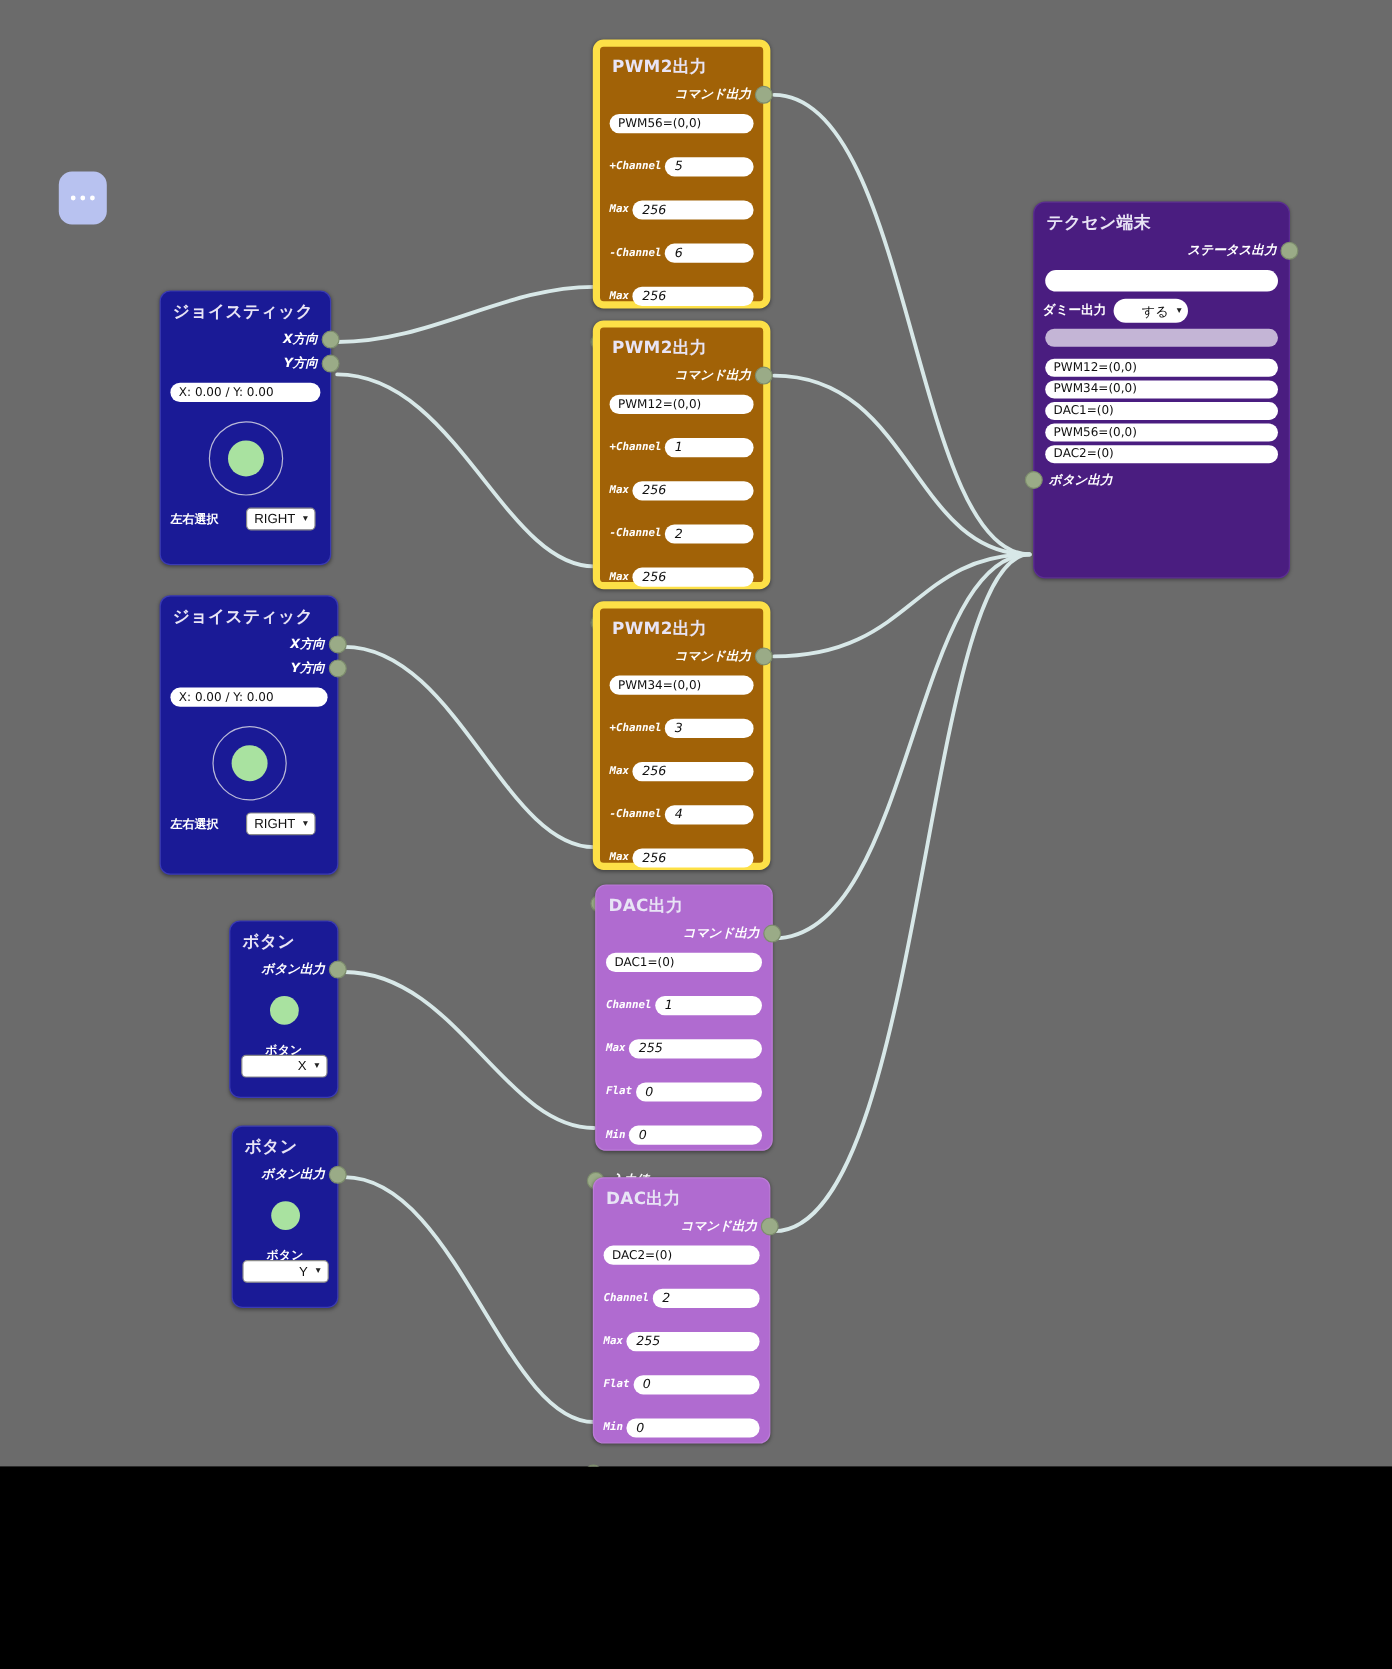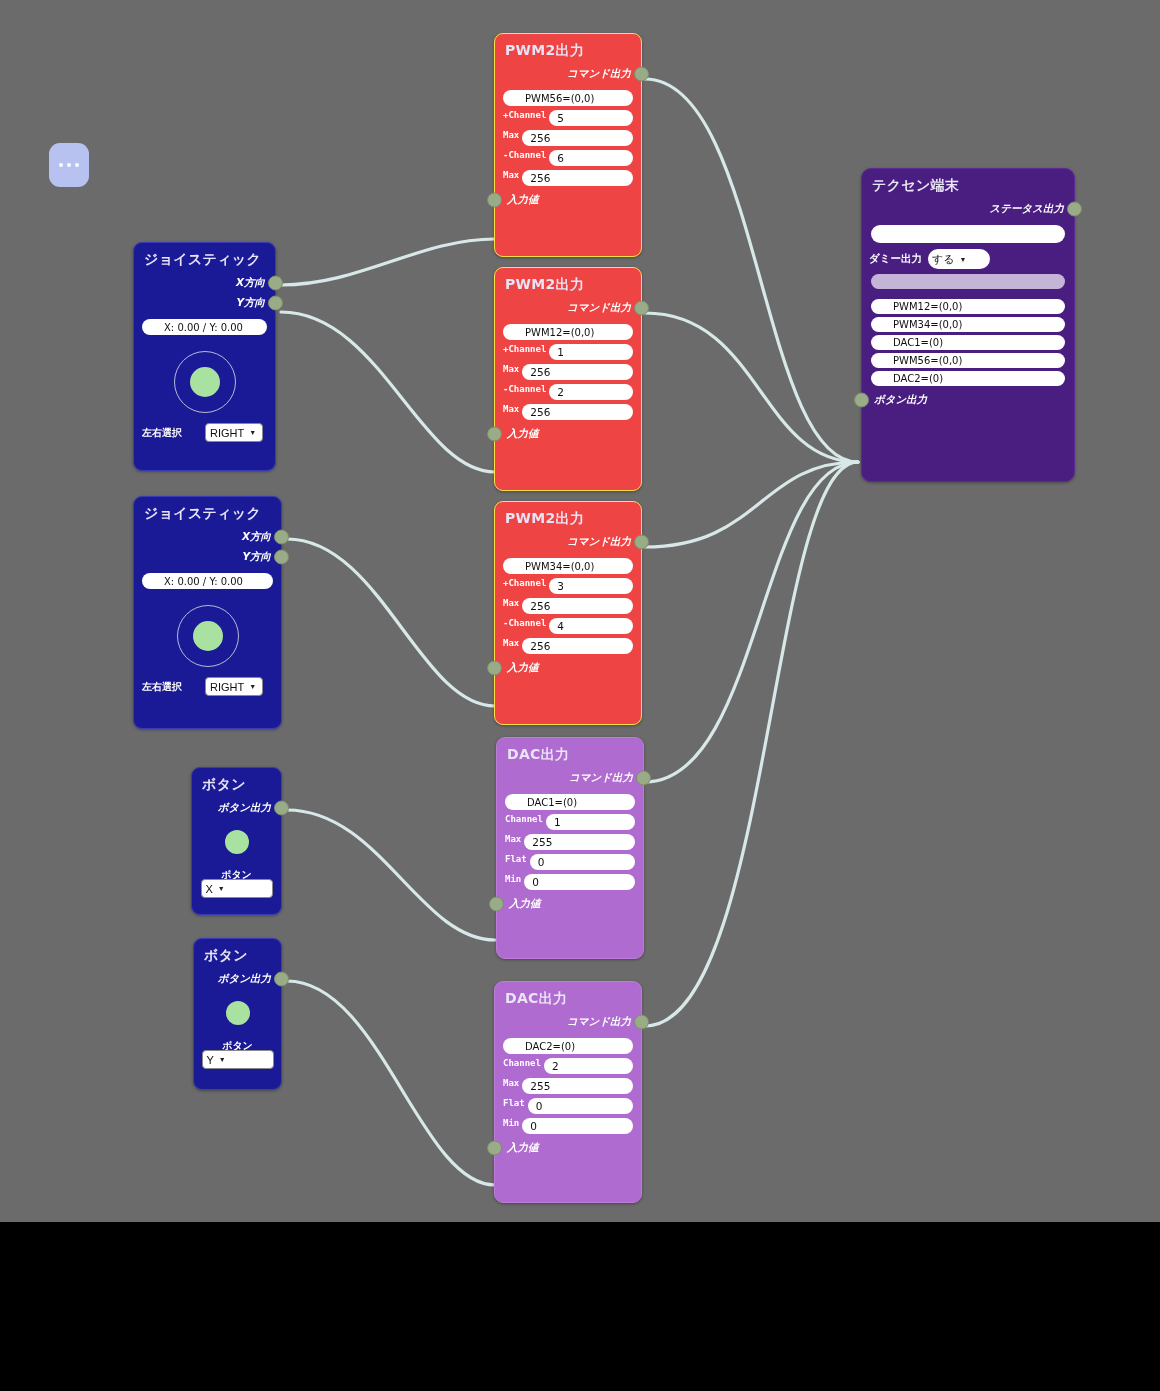--- a/index.html
+++ b/index.html
@@ -43,22 +43,22 @@
     font-weight: bold;
     color: #e8e4f5;
     padding: 8px 0 4px 10px;
     letter-spacing: 0.3px;
   }
   .node-joystick {
     background: #1a1a96;
     border: 1px solid #3b3bb4;
   }
   .node-pwm {
-    background: #ef4444;
-    border: 1px solid #fde047;
+    background: #a16207;
+    border: 6px solid #fde047;
   }
   .node-dac {
     background: #b06bd0;
     border: 1px solid #bc7cd8;
   }
   .node-terminal {
     background: #4a1d80;
     border: 1px solid #5c2c94;
   }
   .port-row {
@@ -96,35 +96,36 @@
   .port-dot.out { right: -8px; }
   .port-dot.inp { left: -8px; }
 
   .field {
     height: 16px;
     margin: 4px 8px;
     background: #ffffff;
     border-radius: 9px;
     display: flex;
     align-items: center;
-    padding: 0 22px;
+    padding: 0 7px;
     box-sizing: border-box;
     font-size: 10px;
     color: #101010;
     overflow: hidden;
     white-space: nowrap;
   }
   .field.readout { margin-top: 6px; }
   .field.lavender { background: #c4b5d6; }
 
   .labeled {
     display: flex;
-    align-items: flex-start;
-    margin: 4px 8px;
+    align-items: center;
+    margin: 20px 8px;
     height: 16px;
+    font-style: italic;
   }
   .labeled .lbl {
     font-size: 9px;
     color: #ffffff;
     font-weight: bold;
     margin-right: 3px;
     white-space: nowrap;
     font-family: "DejaVu Sans Mono", "Liberation Mono", monospace;
     flex: 0 0 auto;
   }
@@ -191,21 +192,21 @@
     background: #ffffff;
     border: 1px solid #8a8a8a;
     border-radius: 4px;
     height: 19px;
     font-size: 11px;
     color: #101010;
     padding: 0 4px;
     box-sizing: border-box;
     display: flex;
     align-items: center;
-    justify-content: flex-start;
+    justify-content: flex-end;
     min-width: 58px;
     font-family: "Liberation Sans", sans-serif;
   }
   .sel .arrow {
     font-size: 7px;
     margin-left: 5px;
     color: #222;
   }
   .select-stacked {
     display: flex;

